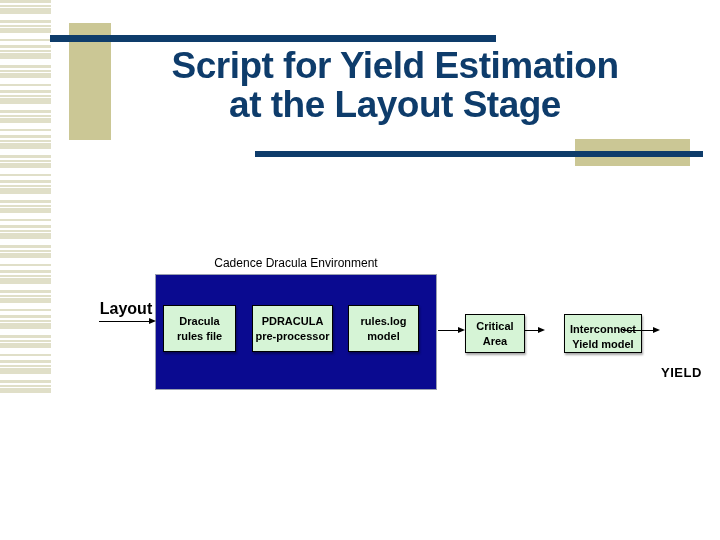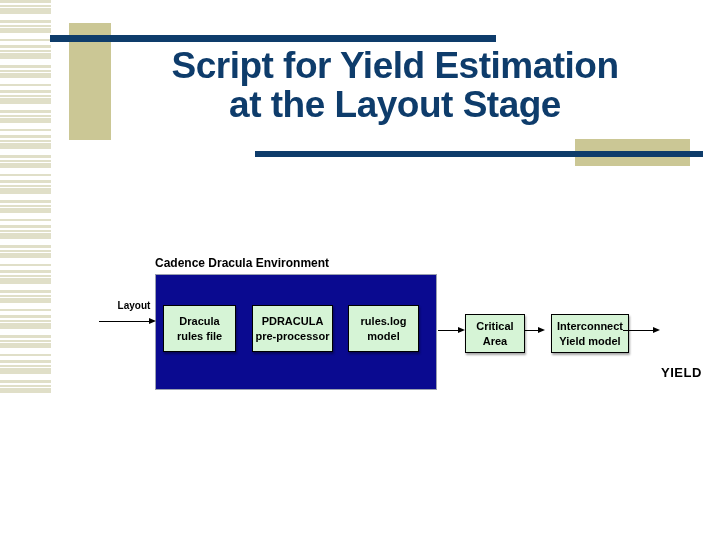--- a/index.html
+++ b/index.html
@@ -32,40 +32,40 @@
   .bar-top{position:absolute;left:50px;top:35px;width:446px;height:7px;background:#0e3c6b;z-index:2;}
   .tan-bottom{position:absolute;left:575px;top:139px;width:115px;height:27px;background:#cbc795;z-index:1;}
   .bar-bottom{position:absolute;left:255px;top:151px;width:448px;height:6px;background:#0e3c6b;z-index:2;}
   .title{
     position:absolute;left:85px;top:46px;width:620px;margin:0;z-index:3;
     text-align:center;color:#0e3c6b;font-weight:bold;
     font-size:37px;line-height:39px;letter-spacing:-0.5px;
   }
   
   .env-label{
-    position:absolute;left:155px;top:256px;width:282px;text-align:left;
-    color:#000;font-weight:bold;font-size:12px;
+    position:absolute;left:155px;top:256px;width:282px;text-align:center;
+    color:#000;font-weight:normal;font-size:12px;
   }
   .env-rect{
     position:absolute;left:155px;top:274px;width:282px;height:116px;
     background:#0a0a90;border:1px solid #9aa0b0;box-sizing:border-box;
   }
   .gbox{
     position:absolute;background:#d6f4d6;border:1px solid #000;box-sizing:border-box;
     display:flex;flex-direction:column;align-items:center;justify-content:center;
     color:#000;font-weight:bold;font-size:11px;line-height:15px;text-align:center;
     box-shadow:1px 2px 2px rgba(0,0,0,0.35);z-index:2;
   }
   .b1{left:163px;top:305px;width:73px;height:47px;align-items:center;}
   .b2{left:252px;top:305px;width:81px;height:47px;}
   .b3{left:348px;top:305px;width:71px;height:47px;}
   .b4{left:465px;top:314px;width:60px;height:39px;}
-  .b5{left:551px;top:314px;width:78px;height:39px;}
+  .b5{left:564px;top:314px;width:78px;height:39px;justify-content:flex-end;}
   .io-label{position:absolute;color:#000;font-weight:bold;}
-  .lbl-layout{left:104px;top:300px;width:60px;text-align:center;font-size:10px;}
+  .lbl-layout{left:96px;top:300px;width:60px;text-align:center;font-size:16px;}
   .lbl-yield{left:661px;top:322px;font-size:13px;letter-spacing:0.5px;margin-top:43px;}
   .arrow{position:absolute;height:0;border-top:1px solid #000;z-index:3;}
   .arrow::after{
     content:"";position:absolute;right:-6px;top:-4px;width:0;height:0;
     border-left:7px solid #000;border-top:3.5px solid transparent;border-bottom:3.5px solid transparent;
   }
   .a-layout{left:99px;top:321px;width:51px;}
   .a-env-critical{left:438px;top:330px;width:21px;}
   .a-critical-inter{left:525px;top:330px;width:14px;}
   .a-inter-yield{left:623px;top:330px;width:31px;}

